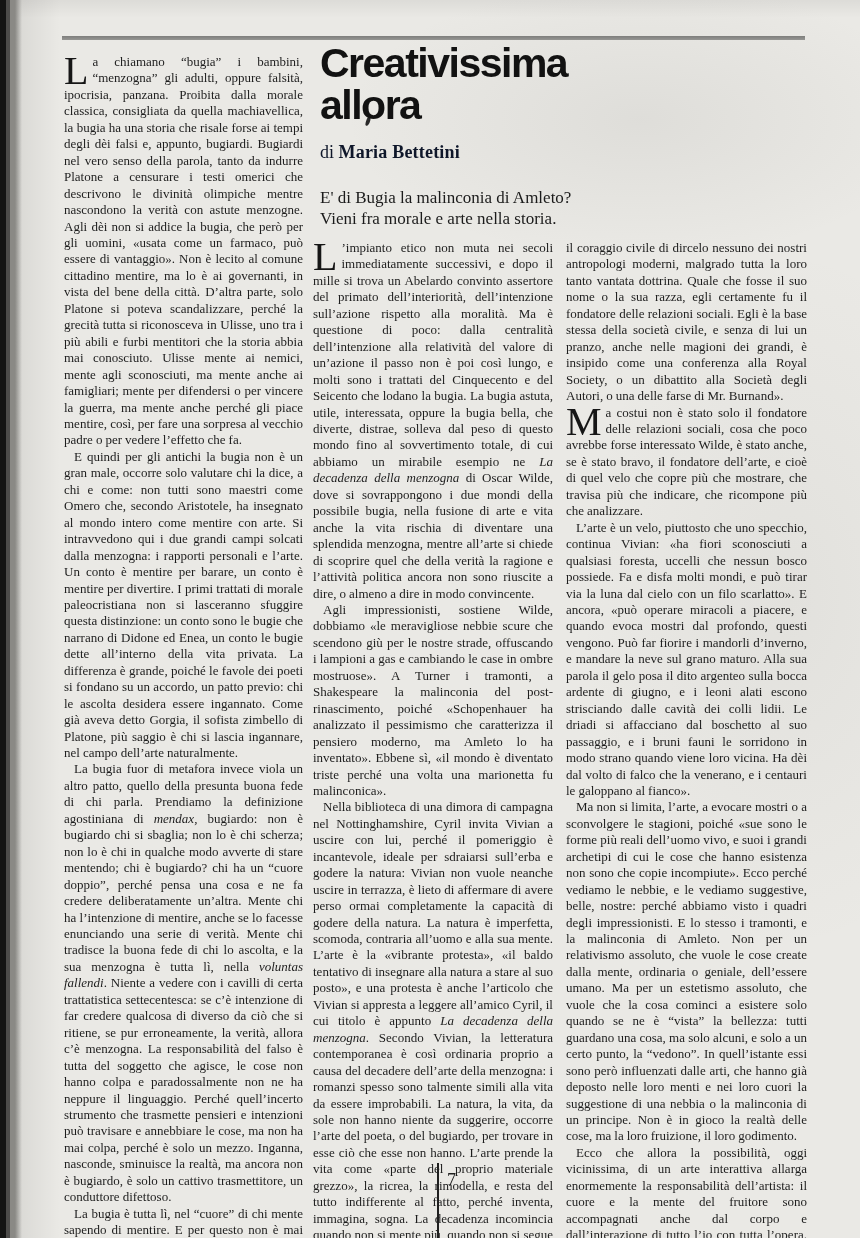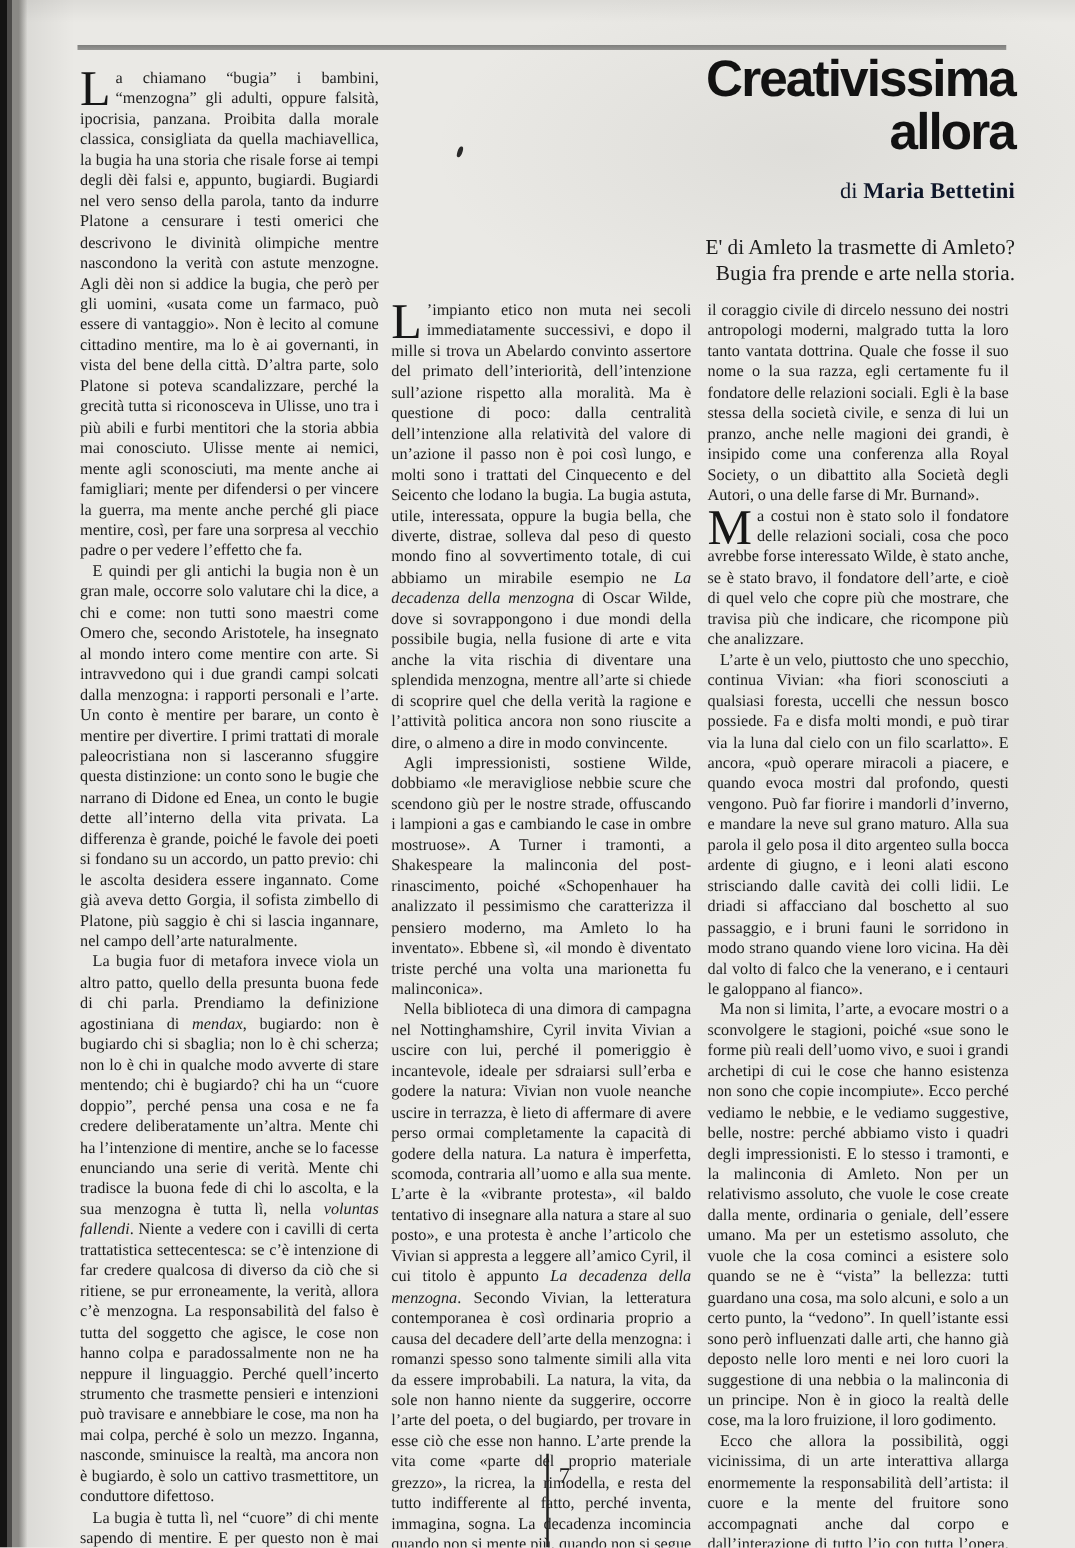--- a/index.html
+++ b/index.html
@@ -39,21 +39,21 @@
   #col1{left:64px;top:54px;width:239px;}
   #col2{left:313px;top:240px;width:240px;}
   #col3{left:566px;top:240px;width:241px;}
   .para{margin:0;text-indent:10px;}
   .para.nid{text-indent:0;}
   .dropcap{
     float:left;font-size:40px;line-height:30px;
     padding:2px 4px 0 0;font-weight:400;color:#161616;
   }
   
-  .header{position:absolute;left:320px;top:42px;width:492px;text-align:right;}
+  .header{position:absolute;left:320px;top:42px;width:492px;text-align:left;}
   .title{
     font-family:"Liberation Sans","DejaVu Sans",sans-serif;
     font-weight:bold;font-size:41px;line-height:42px;letter-spacing:-1.5px;
     color:#121212;margin:0 0 16px 0;
   }
   .byline{font-size:18px;margin:0 0 24px 0;color:#0f172a;}
   .byline b{letter-spacing:0.2px;}
   .subtitle{font-size:17px;line-height:21px;margin:0;color:#1b1b1b;}
   
   .footer-rule{position:absolute;left:437px;top:1163px;width:2px;height:75px;background:#1f1f1f;}
@@ -63,21 +63,21 @@
 <body>
 
 <div class="paper-shade"></div>
 <div class="edge-left"></div>
 <div class="header-rule"></div>
 <div class="ink-speck"></div>
 
 <div class="header">
   <h1 class="title"><span>Creativissima</span><br><span>allora</span></h1>
   <p class="byline"><span>di </span><b>Maria Bettetini</b></p>
-  <p class="subtitle"><span>E' di Amleto la trasmette di Amleto?</span><br><span>Bugia fra prende e arte nella storia.</span></p>
+  <p class="subtitle"><span>E' di Bugia la malinconia di Amleto?</span><br><span>Vieni fra morale e arte nella storia.</span></p>
 </div>
 
 <div id="col1" class="col">
     <p class="para nid"><span class="dropcap">L</span>a chiamano “bugia” i bambini, “menzogna” gli adulti, oppure falsità, ipocrisia, panzana. Proibita dalla morale classica, consigliata da quella machiavellica, la bugia ha una storia che risale forse ai tempi degli dèi falsi e, appunto, bugiardi. Bugiardi nel vero senso della parola, tanto da indurre Platone a censurare i testi omerici che descrivono le divinità olimpiche mentre nascondono la verità con astute menzogne. Agli dèi non si addice la bugia, che però per gli uomini, «usata come un farmaco, può essere di vantaggio». Non è lecito al comune cittadino mentire, ma lo è ai governanti, in vista del bene della città. D’altra parte, solo Platone si poteva scandalizzare, perché la grecità tutta si riconosceva in Ulisse, uno tra i più abili e furbi mentitori che la storia abbia mai conosciuto. Ulisse mente ai nemici, mente agli sconosciuti, ma mente anche ai famigliari; mente per difendersi o per vincere la guerra, ma mente anche perché gli piace mentire, così, per fare una sorpresa al vecchio padre o per vedere l’effetto che fa.</p>
     <p class="para">E quindi per gli antichi la bugia non è un gran male, occorre solo valutare chi la dice, a chi e come: non tutti sono maestri come Omero che, secondo Aristotele, ha insegnato al mondo intero come mentire con arte. Si intravvedono qui i due grandi campi solcati dalla menzogna: i rapporti personali e l’arte. Un conto è mentire per barare, un conto è mentire per divertire. I primi trattati di morale paleocristiana non si lasceranno sfuggire questa distinzione: un conto sono le bugie che narrano di Didone ed Enea, un conto le bugie dette all’interno della vita privata. La differenza è grande, poiché le favole dei poeti si fondano su un accordo, un patto previo: chi le ascolta desidera essere ingannato. Come già aveva detto Gorgia, il sofista zimbello di Platone, più saggio è chi si lascia ingannare, nel campo dell’arte naturalmente.</p>
     <p class="para">La bugia fuor di metafora invece viola un altro patto, quello della presunta buona fede di chi parla. Prendiamo la definizione agostiniana di <i>mendax</i>, bugiardo: non è bugiardo chi si sbaglia; non lo è chi scherza; non lo è chi in qualche modo avverte di stare mentendo; chi è bugiardo? chi ha un “cuore doppio”, perché pensa una cosa e ne fa credere deliberatamente un’altra. Mente chi ha l’intenzione di mentire, anche se lo facesse enunciando una serie di verità. Mente chi tradisce la buona fede di chi lo ascolta, e la sua menzogna è tutta lì, nella <i>voluntas fallendi</i>. Niente a vedere con i cavilli di certa trattatistica settecentesca: se c’è intenzione di far credere qualcosa di diverso da ciò che si ritiene, se pur erroneamente, la verità, allora c’è menzogna. La responsabilità del falso è tutta del soggetto che agisce, le cose non hanno colpa e paradossalmente non ne ha neppure il linguaggio. Perché quell’incerto strumento che trasmette pensieri e intenzioni può travisare e annebbiare le cose, ma non ha mai colpa, perché è solo un mezzo. Inganna, nasconde, sminuisce la realtà, ma ancora non è bugiardo, è solo un cattivo trasmettitore, un conduttore difettoso.</p>
     <p class="para">La bugia è tutta lì, nel “cuore” di chi mente sapendo di mentire. E per questo non è mai accettabile: si definisce in questi tempi pre-medievali lo zoccolo duro di un’etica della menzogna. Se perfino la repubblica perfetta di Platone poteva accettare le bugie a fin di bene, da Agostino apprendiamo che «i buoni non mentono mai». Nemmeno per salvare una vita, nemmeno per difendere un povero, nemmeno per convertire un eretico. È logico: una volta accettata come buona la bugia a fin di bene, chi mai crederà più al predicatore? come sapere se non sta ancora mentendo a fin di bene? per non dire del paradosso ontologico di chi vuol condurre qualcuno alla verità tramite una bugia.</p>
   </div>
 <div id="col2" class="col">
     <p class="para nid"><span class="dropcap">L</span>’impianto etico non muta nei secoli immediatamente successivi, e dopo il mille si trova un Abelardo convinto assertore del primato dell’interiorità, dell’intenzione sull’azione rispetto alla moralità. Ma è questione di poco: dalla centralità dell’intenzione alla relatività del valore di un’azione il passo non è poi così lungo, e molti sono i trattati del Cinquecento e del Seicento che lodano la bugia. La bugia astuta, utile, interessata, oppure la bugia bella, che diverte, distrae, solleva dal peso di questo mondo fino al sovvertimento totale, di cui abbiamo un mirabile esempio ne <i>La decadenza della menzogna</i> di Oscar Wilde, dove si sovrappongono i due mondi della possibile bugia, nella fusione di arte e vita anche la vita rischia di diventare una splendida menzogna, mentre all’arte si chiede di scoprire quel che della verità la ragione e l’attività politica ancora non sono riuscite a dire, o almeno a dire in modo convincente.</p>

